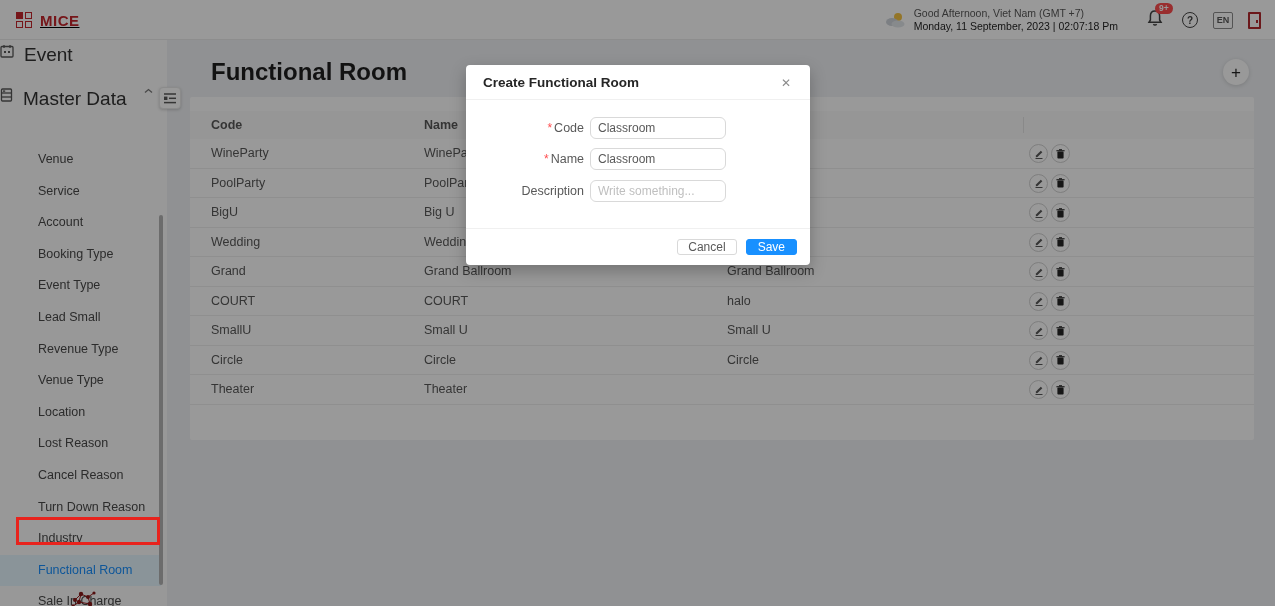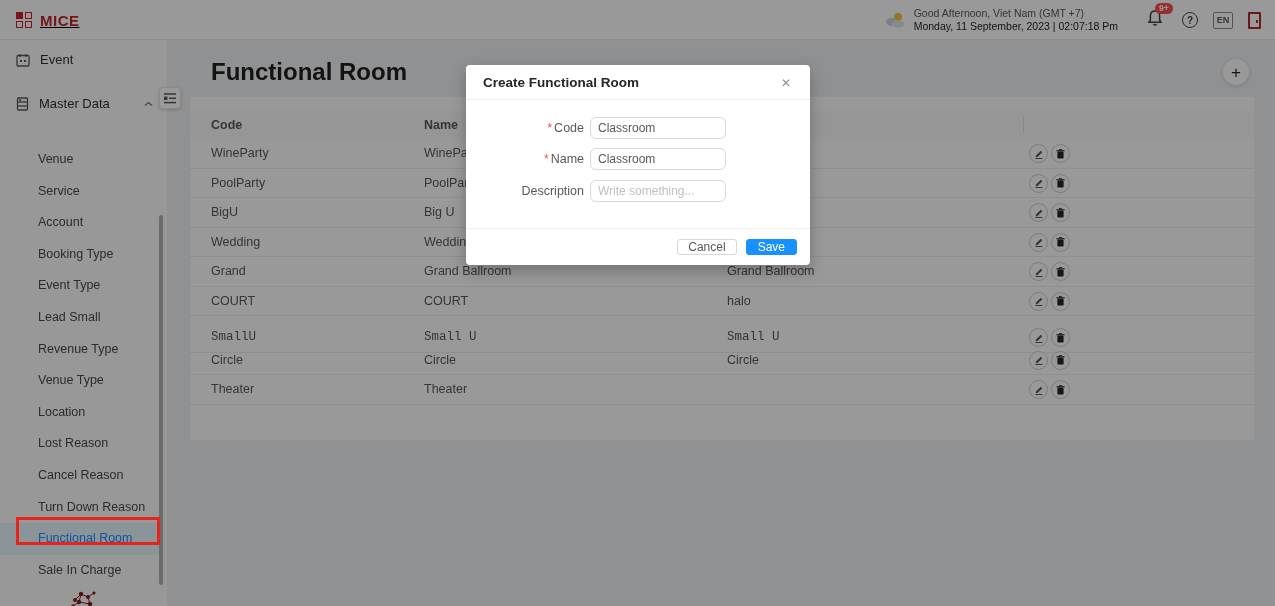--- a/index.html
+++ b/index.html
@@ -24,21 +24,21 @@
            border-radius:8px; padding:1px 4px; line-height:1.1; }
   .help-circle { width:16px; height:16px; border:1.4px solid #434343; border-radius:50%; color:#434343;
                  font-size:10px; font-weight:700; display:flex; align-items:center; justify-content:center; cursor:pointer; }
   .lang-box { min-width:20px; height:17px; border:1px solid #8c8c8c; border-radius:2px; color:#595959;
               font-size:9px; font-weight:600; display:flex; align-items:center; justify-content:center; padding:0 2px; cursor:pointer; }
   .door { width:13px; height:17px; border:2.5px solid #b3282d; border-radius:1px; position:relative; cursor:pointer; }
   .door:after { content:""; position:absolute; right:1px; top:6px; width:2px; height:3px; background:#b3282d; }
 
   
   .sidebar { position:absolute; left:0; top:40px; width:167px; height:566px; background:#fdfdfd; z-index:2; }
-  .menu-item { height:31px; display:flex; align-items:center; gap:10px; padding-left:16px; font-size:13px;
+  .menu-item { height:31px; display:flex; align-items:flex-start; gap:10px; padding-left:0; font-size:19px;
                color:#333; cursor:pointer; }
   .menu-item.first { margin-top:4px; }
   .menu-item .chev { margin-left:auto; margin-right:14px; color:#7a7a7a; }
   .submenu { position:absolute; left:0; top:104px; right:6px; }
   .submenu-item { height:31.6px; line-height:31.6px; padding-left:38px; font-size:12.5px; color:#4a4a4a;
                   white-space:nowrap; cursor:pointer; }
   .submenu-item.active { background:#e6f7ff; color:#1890ff; }
   .side-scrollthumb { position:absolute; left:159px; top:175px; width:3.5px; height:370px; background:#b5b5b5; border-radius:2px; z-index:3; cursor:grab; }
   .side-logo { position:absolute; left:0; right:0; bottom:-6px; display:flex; justify-content:center; }
   .collapse-btn { position:absolute; left:159px; top:47px; width:22px; height:22px; background:#fff; border:1px solid #e8e8e8;
@@ -168,20 +168,21 @@
       <div class="submenu-item">Account</div>
       <div class="submenu-item">Booking Type</div>
       <div class="submenu-item">Event Type</div>
       <div class="submenu-item">Lead Small</div>
       <div class="submenu-item">Revenue Type</div>
       <div class="submenu-item">Venue Type</div>
       <div class="submenu-item">Location</div>
       <div class="submenu-item">Lost Reason</div>
       <div class="submenu-item">Cancel Reason</div>
       <div class="submenu-item">Turn Down Reason</div>
+      <div class="submenu-item">Industry</div>
       <div class="submenu-item active">Functional Room</div>
       <div class="submenu-item">Sale In Charge</div>
     </div>
     <div class="side-scrollthumb"></div>
     <div class="side-logo">
       <svg width="34" height="26" viewBox="0 0 34 26">
         <g stroke="#9b1f1f" stroke-width="1">
           <line x1="8" y1="14" x2="14" y2="8"></line>
             <line x1="14" y1="8" x2="21" y2="11"></line>
           <line x1="21" y1="11" x2="27" y2="7"></line>
@@ -341,21 +342,21 @@
             </button>
           <button class="icon-btn">
               <svg width="9" height="10" viewBox="0 0 9 10">
                 <rect x="1.4" y="2.6" width="6.2" height="7" rx="0.8" fill="#262626"></rect>
                 <rect x="0.4" y="1.2" width="8.2" height="1.1" fill="#262626"></rect>
                 <rect x="3" y="0.2" width="3" height="1" fill="#262626"></rect>
               </svg>
             </button>
         </span>
       </div>
-      <div class="trow" style="top:226px;font-family:Liberation Mono, monospace;">
+      <div class="trow" style="top:219px;">
         <span class="td col-code">SmallU</span>
         <span class="td col-name">Small U</span>
         <span class="td col-desc">Small U</span>
         <span class="row-actions">
           <button class="icon-btn">
               <svg width="10" height="10" viewBox="0 0 10 10">
                 <path d="M2 6.5 L6.8 1.7 L8.3 3.2 L3.5 8 L1.8 8.3 Z" fill="#595959"></path>
                 <line x1="1.5" y1="9.5" x2="8.5" y2="9.5" stroke="#595959" stroke-width="1"></line>
               </svg>
             </button>

